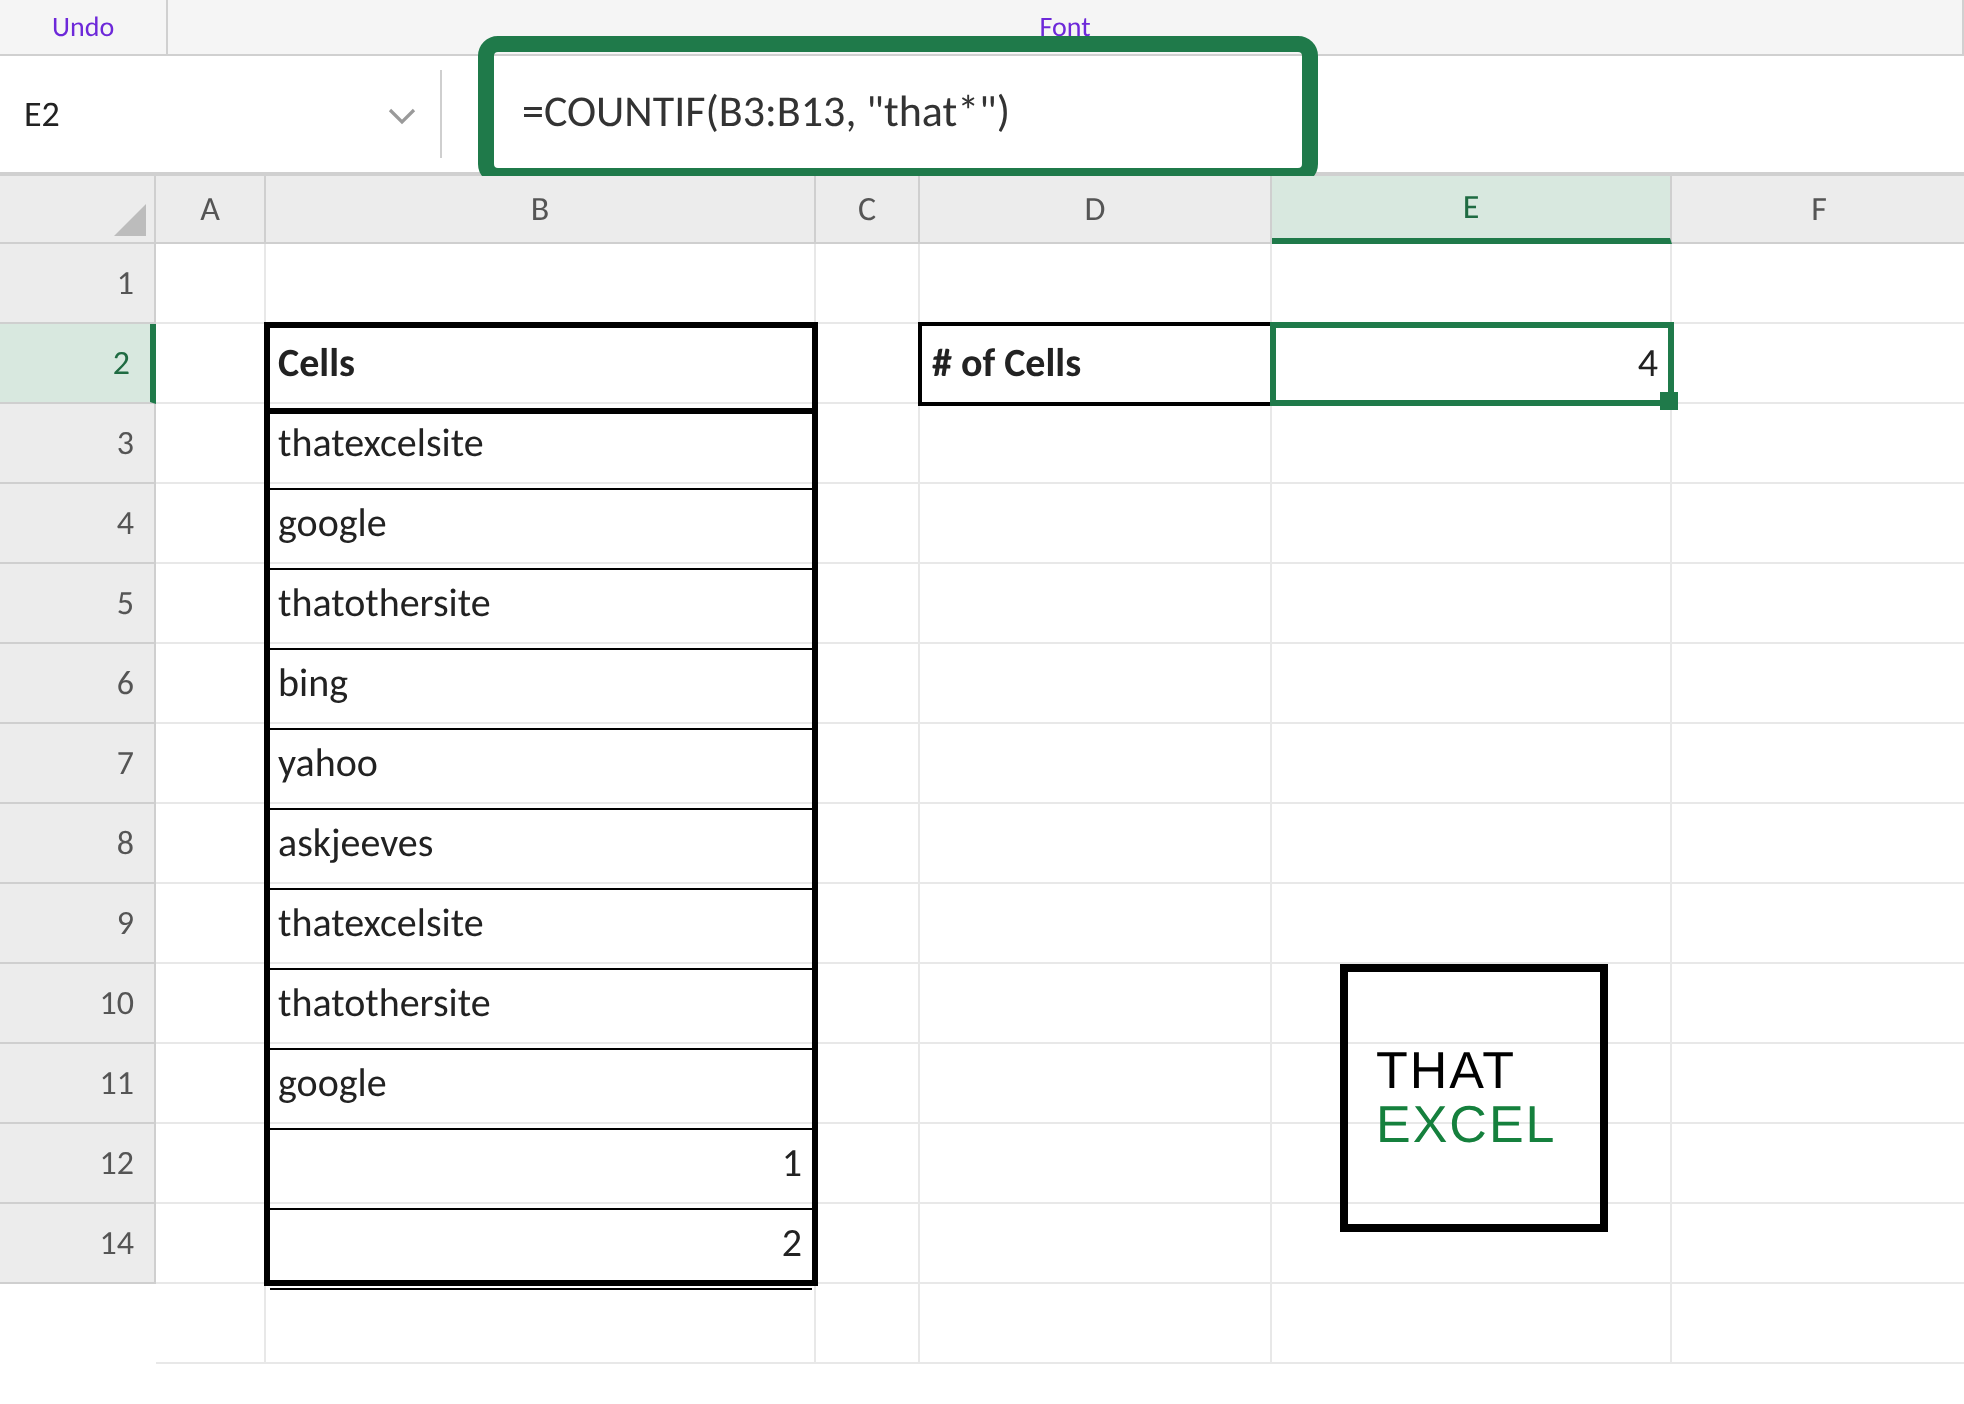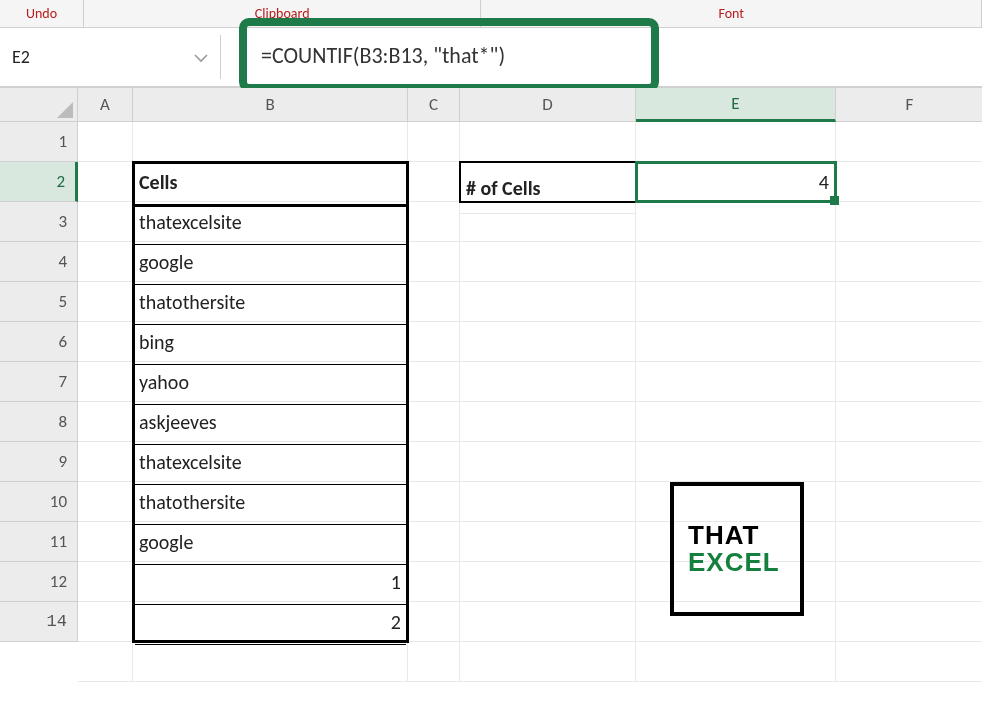--- a/index.html
+++ b/index.html
@@ -11,21 +11,21 @@
     height: 702px;
     overflow: hidden;
     position: relative;
   }
   .topbar {
     height: 28px;
     background: #f5f5f5;
     border-bottom: 1px solid #d0d0d0;
     display: flex;
     font-size: 14px;
-    color: #b91c1c;
+    color: #6d28d9;
   }
   .topbar .ttab { padding: 0 26px; height:100%; display:flex; align-items:center; border-right:1px solid #d0d0d0; }
   .topbar .ttab.wide { flex:1; justify-content:center; }
   .topbar .ttab.font { flex:1.3; justify-content:center; }
 
   .formulabar {
     height: 60px;
     background: #ffffff;
     border-bottom: 2px solid #d0d0d0;
     display: flex;
@@ -187,35 +187,34 @@
     border:4px solid #000;
     width:134px;
     height:134px;
     left: 670px;
     top: 394px;
     display:flex;
     flex-direction:column;
     justify-content:center;
     padding-left:14px;
     font-family: Arial, sans-serif;
-    font-weight:700;
+    font-weight:400;
     font-size:26px;
     line-height:1.05;
     letter-spacing:1px;
   }
   .logo .l1{color:#000;}
   .logo .l2{color:#15803d;}
   .logo .l3{color:#000;}
 </style>
 </head>
 <body>
 
 <div class="topbar">
   <div class="ttab">Undo</div>
-  <div class="ttab wide">Clipboard</div>
   <div class="ttab font">Font</div>
 </div>
 
 <div class="formulabar">
   <div class="namebox">
     <span>E2</span>
     <span class="nbdd">
       <svg width="14" height="10" viewBox="0 0 14 10">
           <polyline points="1,2 7,8 13,2" fill="none" stroke="#9a9a9a" stroke-width="1.6"></polyline>
         </svg>
@@ -245,33 +244,33 @@
       <div class="rowhead" style="height: 40px;">3</div>
       <div class="rowhead" style="height: 40px;">4</div>
       <div class="rowhead" style="height: 40px;">5</div>
       <div class="rowhead" style="height: 40px;">6</div>
       <div class="rowhead" style="height: 40px;">7</div>
       <div class="rowhead" style="height: 40px;">8</div>
       <div class="rowhead" style="height: 40px;">9</div>
       <div class="rowhead" style="height: 40px;">10</div>
       <div class="rowhead" style="height: 40px;">11</div>
       <div class="rowhead" style="height: 40px;">12</div>
-      <div class="rowhead" style="height: 40px; font-family: Liberation Mono, monospace;">14</div>
+      <div class="rowhead" style="height: 40px;">14</div>
     </div>
   <div class="cells" id="cells">
       <div class="cell" style="left: 0px; top: 0px; width: 55px; height: 40px;"></div>
       <div class="cell" style="left: 55px; top: 0px; width: 275px; height: 40px;"></div>
       <div class="cell" style="left: 330px; top: 0px; width: 52px; height: 40px;"></div>
       <div class="cell" style="left: 382px; top: 0px; width: 176px; height: 40px;"></div>
       <div class="cell" style="left: 558px; top: 0px; width: 200px; height: 40px;"></div>
       <div class="cell" style="left: 758px; top: 0px; width: 148px; height: 40px;"></div>
       <div class="cell" style="left: 0px; top: 40px; width: 55px; height: 40px;"></div>
       <div class="cell bold" style="left: 55px; top: 40px; width: 275px; height: 40px;">Cells</div>
       <div class="cell" style="left: 330px; top: 40px; width: 52px; height: 40px;"></div>
-      <div class="cell bold" style="left: 382px; top: 40px; width: 176px; height: 52px;"># of Cells</div>
+      <div class="cell bold" style="left: 382px; top: 40px; width: 176px; height: 40px;"># of Cells</div>
       <div class="cell right" style="left: 558px; top: 40px; width: 200px; height: 40px;">4</div>
       <div class="cell" style="left: 758px; top: 40px; width: 148px; height: 40px;"></div>
       <div class="cell" style="left: 0px; top: 80px; width: 55px; height: 40px;"></div>
       <div class="cell" style="left: 55px; top: 80px; width: 275px; height: 40px;">thatexcelsite</div>
       <div class="cell" style="left: 330px; top: 80px; width: 52px; height: 40px;"></div>
       <div class="cell" style="left: 382px; top: 80px; width: 176px; height: 40px;"></div>
       <div class="cell" style="left: 558px; top: 80px; width: 200px; height: 40px;"></div>
       <div class="cell" style="left: 758px; top: 80px; width: 148px; height: 40px;"></div>
       <div class="cell" style="left: 0px; top: 120px; width: 55px; height: 40px;"></div>
       <div class="cell" style="left: 55px; top: 120px; width: 275px; height: 40px;">google</div>

